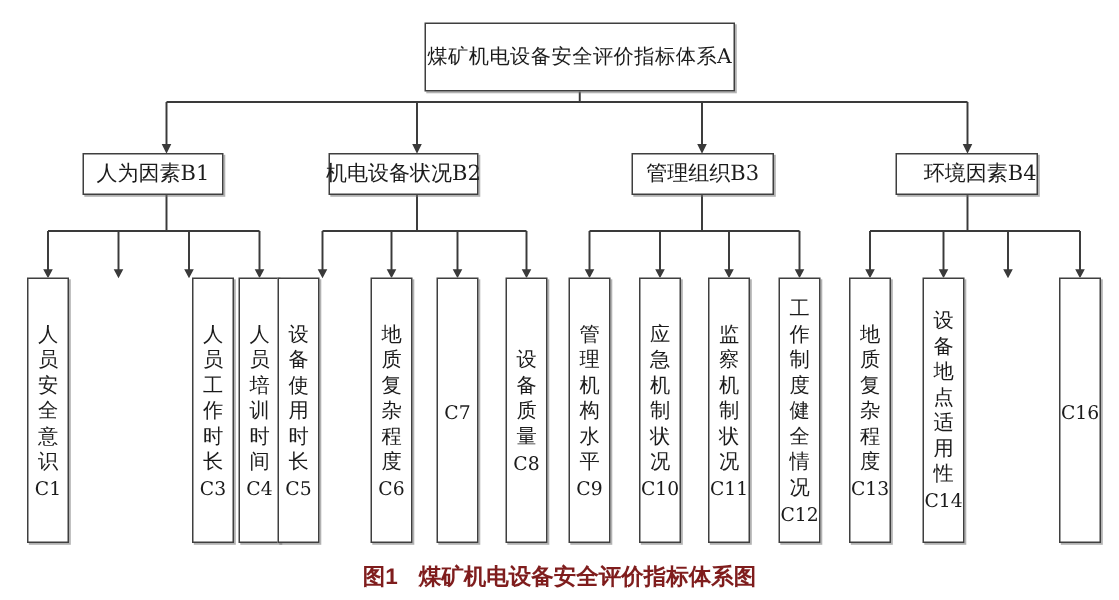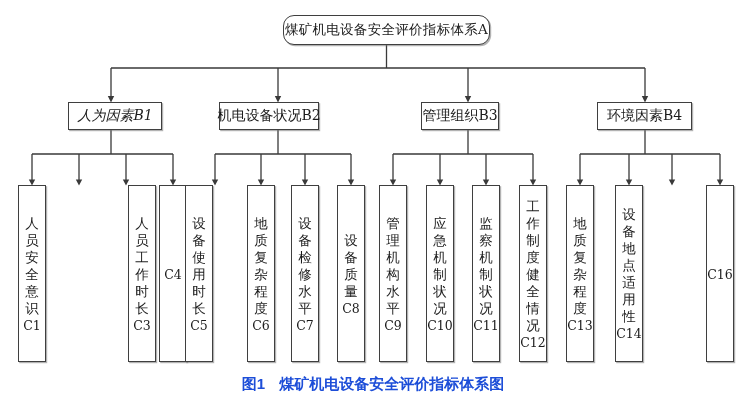--- a/index.html
+++ b/index.html
@@ -7,32 +7,32 @@
     position:relative; width:746px; height:400px; background:#fff; overflow:hidden;
     font-family:"DejaVu Serif", serif; color:#1b1b1b;
   }
   svg.connectors { position:absolute; left:0; top:0; width:746px; height:400px; }
   .box {
     position:absolute; box-sizing:border-box; background:#fff;
     border:1.5px solid #3f3f3f;
     box-shadow:1.2px 1.2px 0 rgba(115,115,115,.55);
     display:flex; align-items:center; justify-content:center;
   }
-  .root-box { left:283px; top:15px; width:207px; height:30px; font-size:13.5px; white-space:nowrap; letter-spacing:.3px;border-radius:11px; }
+  .root-box { left:283px; top:15px; width:207px; height:46px; font-size:13.5px; white-space:nowrap; letter-spacing:.3px; }
   .bbox { top:102px; height:28px; font-size:14px; white-space:nowrap; }
-  .bbox.b1 { left:68px;  width:94px;font-style:italic; }
+  .bbox.b1 { left:55px;  width:94px; }
   .bbox.b2 { left:219px; width:100px; }
-  .bbox.b3 { left:421px; width:78px; }
-  .bbox.b4 { left:597px; width:95px; }
+  .bbox.b3 { left:421px; width:95px; }
+  .bbox.b4 { left:597px; width:95px;justify-content:flex-end; }
   .cbox { top:185px; width:28px; height:177px; flex-direction:column; }
   .vtext { display:block; width:15px; word-break:break-all; line-height:17px; font-size:13.5px; text-align:center; }
   .code  { display:block; font-size:12.5px; line-height:15px; margin-top:1px; text-align:center; }
   .caption {
     position:absolute; left:0; top:375px; width:746px; text-align:center;
-    font-family:"Liberation Sans", sans-serif; font-weight:bold; font-size:15px; color:#1d4ed8;
+    font-family:"Liberation Sans", sans-serif; font-weight:bold; font-size:15px; color:#7f1d1d;
   }
   .caption .cap-prefix { margin-right:14px; }
 </style>
 </head>
 <body>
 
 <div class="stage">
 
   <svg class="connectors" viewBox="0 0 746 400" aria-hidden="true">
     <path d="M386.5 45 V68 M111 68 H645
@@ -74,33 +74,33 @@
 
   <div class="box cbox" style="left:18px">
     <span class="vtext">人员安全意识</span>
     <span class="code">C1</span>
   </div>
   <div class="box cbox" style="left:128px">
     <span class="vtext">人员工作时长</span>
     <span class="code">C3</span>
   </div>
   <div class="box cbox" style="left:159px">
+    <span class="vtext">人员培训时间</span>
     <span class="code">C4</span>
   </div>
 
   <div class="box cbox" style="left:185px">
     <span class="vtext">设备使用时长</span>
     <span class="code">C5</span>
   </div>
   <div class="box cbox" style="left:247px">
     <span class="vtext">地质复杂程度</span>
     <span class="code">C6</span>
   </div>
   <div class="box cbox" style="left:291px">
-    <span class="vtext">设备检修水平</span>
     <span class="code">C7</span>
   </div>
   <div class="box cbox" style="left:337px">
     <span class="vtext">设备质量</span>
     <span class="code">C8</span>
   </div>
 
   <div class="box cbox" style="left:379px">
     <span class="vtext">管理机构水平</span>
     <span class="code">C9</span>

